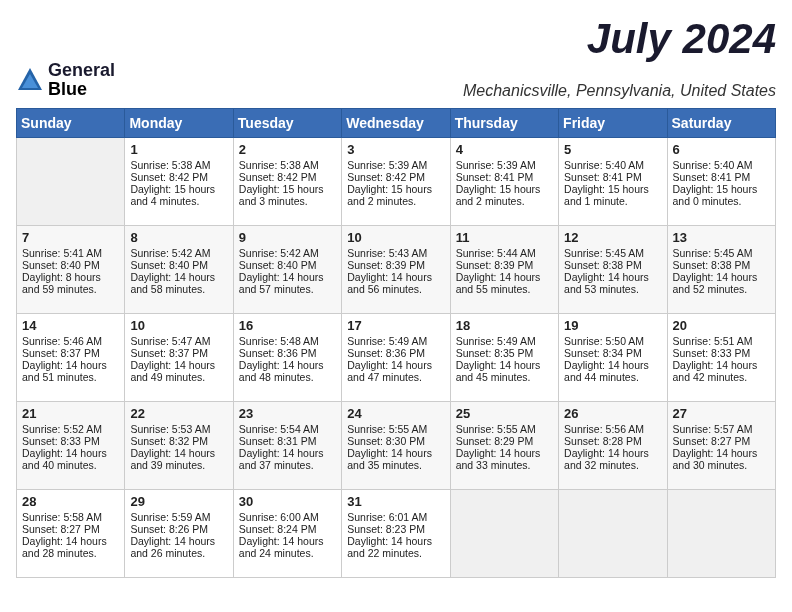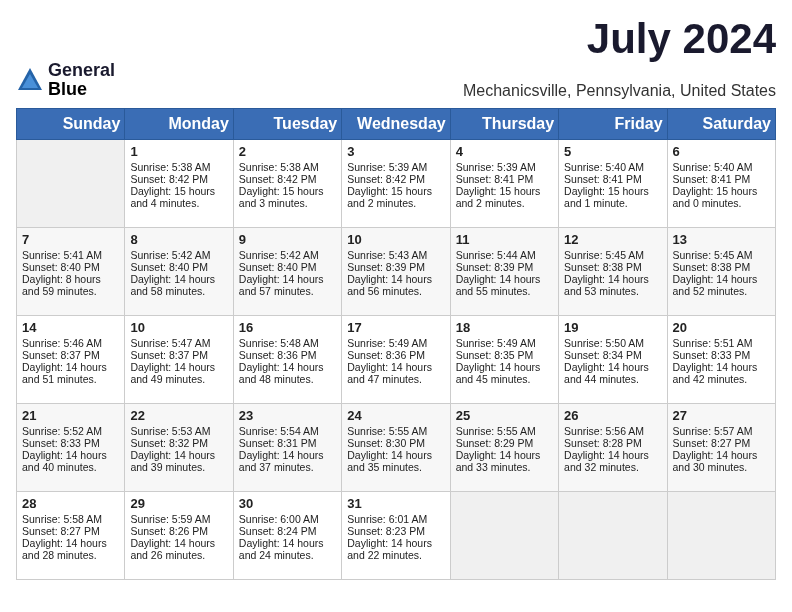--- a/index.html
+++ b/index.html
@@ -35,44 +35,45 @@
       font-size: 18px;
       font-weight: bold;
       color: #000000;
     }
     .logo-icon {
       width: 28px;
       height: 28px;
     }
     .title-block {
       text-align: right;
+      font-style: italic;
     }
     .month-title {
       font-size: 42px;
       font-weight: bold;
       color: #1a1a2e;
       line-height: 1.1;
     }
     .location-title {
       font-size: 16px;
       color: #333;
       margin-top: 20px;
     }
     table {
       width: 100%;
       border-collapse: collapse;
       table-layout: fixed;
     }
     thead th {
       background-color: #3a6db5;
       color: #fff;
-      font-size: 16px;
+      font-size: 14px;
       font-weight: bold;
       padding: 6px 4px;
-      text-align: right;
+      text-align: left;
       border: 1px solid #2a5a9a;
     }
     tbody td {
       vertical-align: top;
       border: 1px solid #ccc;
       padding: 4px 5px;
       font-size: 10.5px;
       color: #222;
       height: 88px;
       background: #fff;

